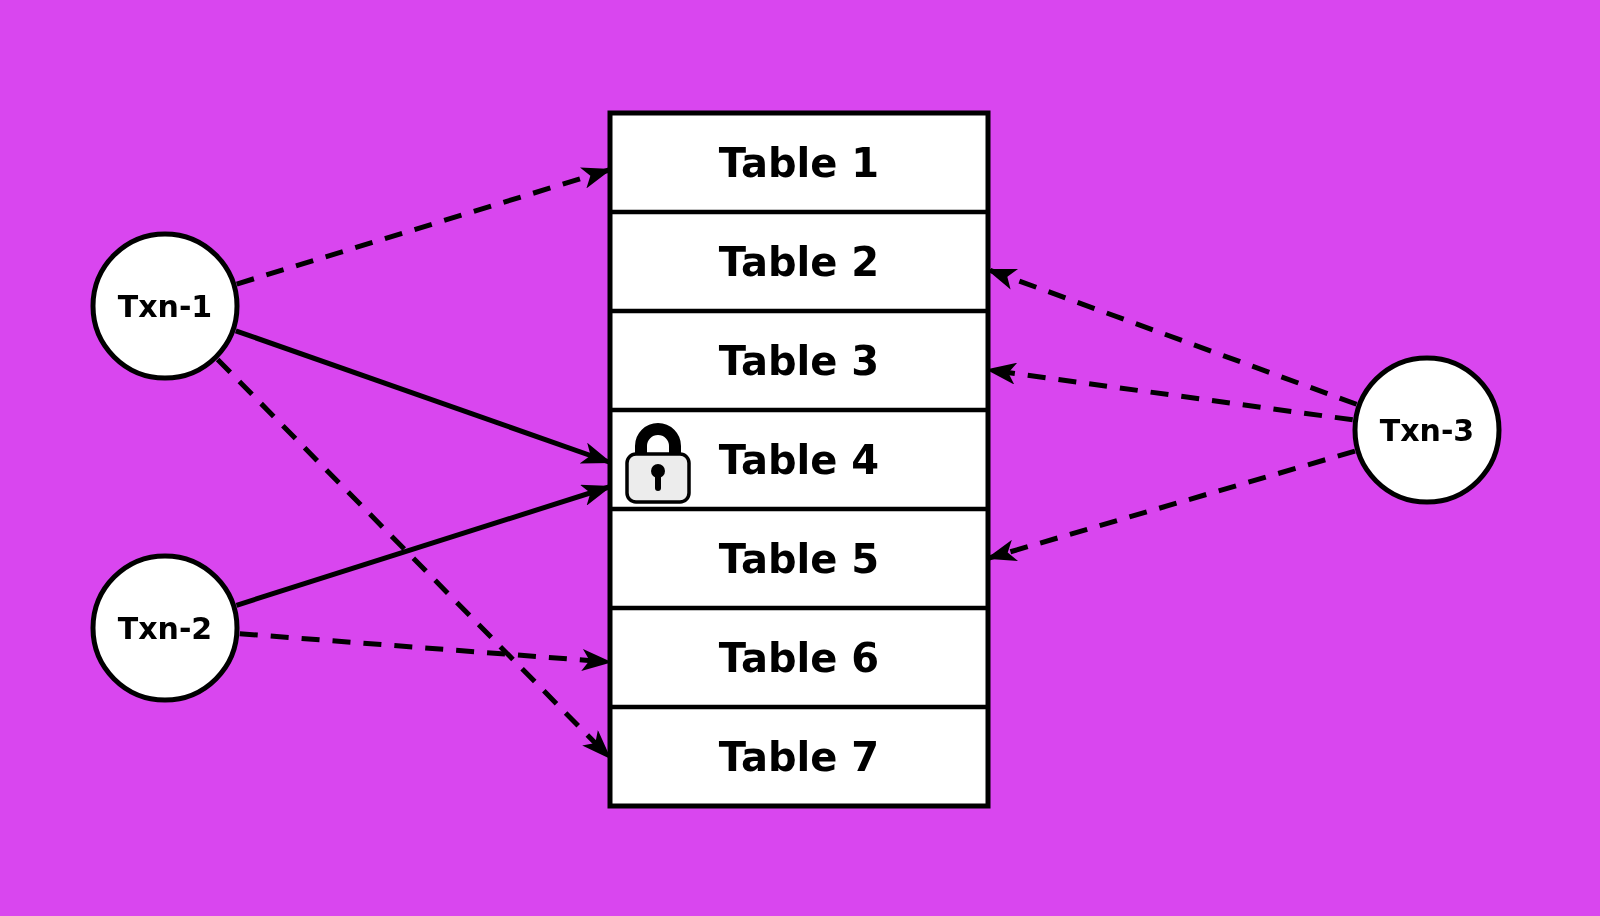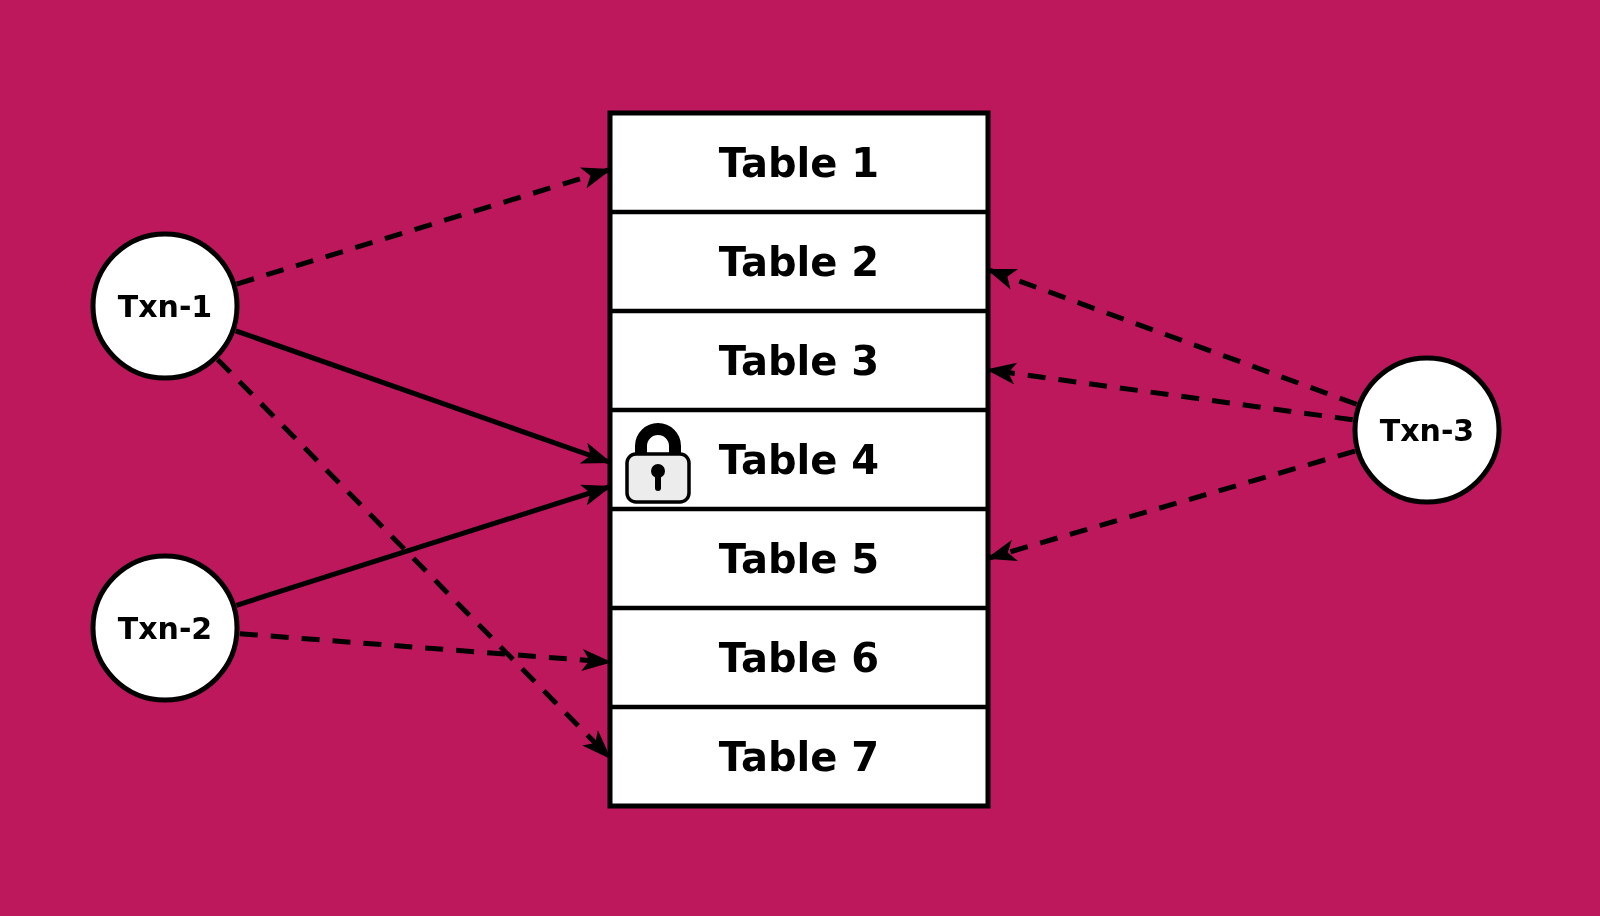--- a/index.html
+++ b/index.html
@@ -4,21 +4,21 @@
 <style>
   html, body {
     margin: 0;
     padding: 0;
     background: #ffffff;
   }
   .stage {
     position: relative;
     width: 1600px;
     height: 916px;
-    background: #be185d;
+    background: #d946ef;
     overflow: hidden;
   }
   svg#diagram {
     display: block;
     width: 1600px;
     height: 916px;
   }
   .table-label {
     font-family: "DejaVu Sans", sans-serif;
     font-size: 40px;

